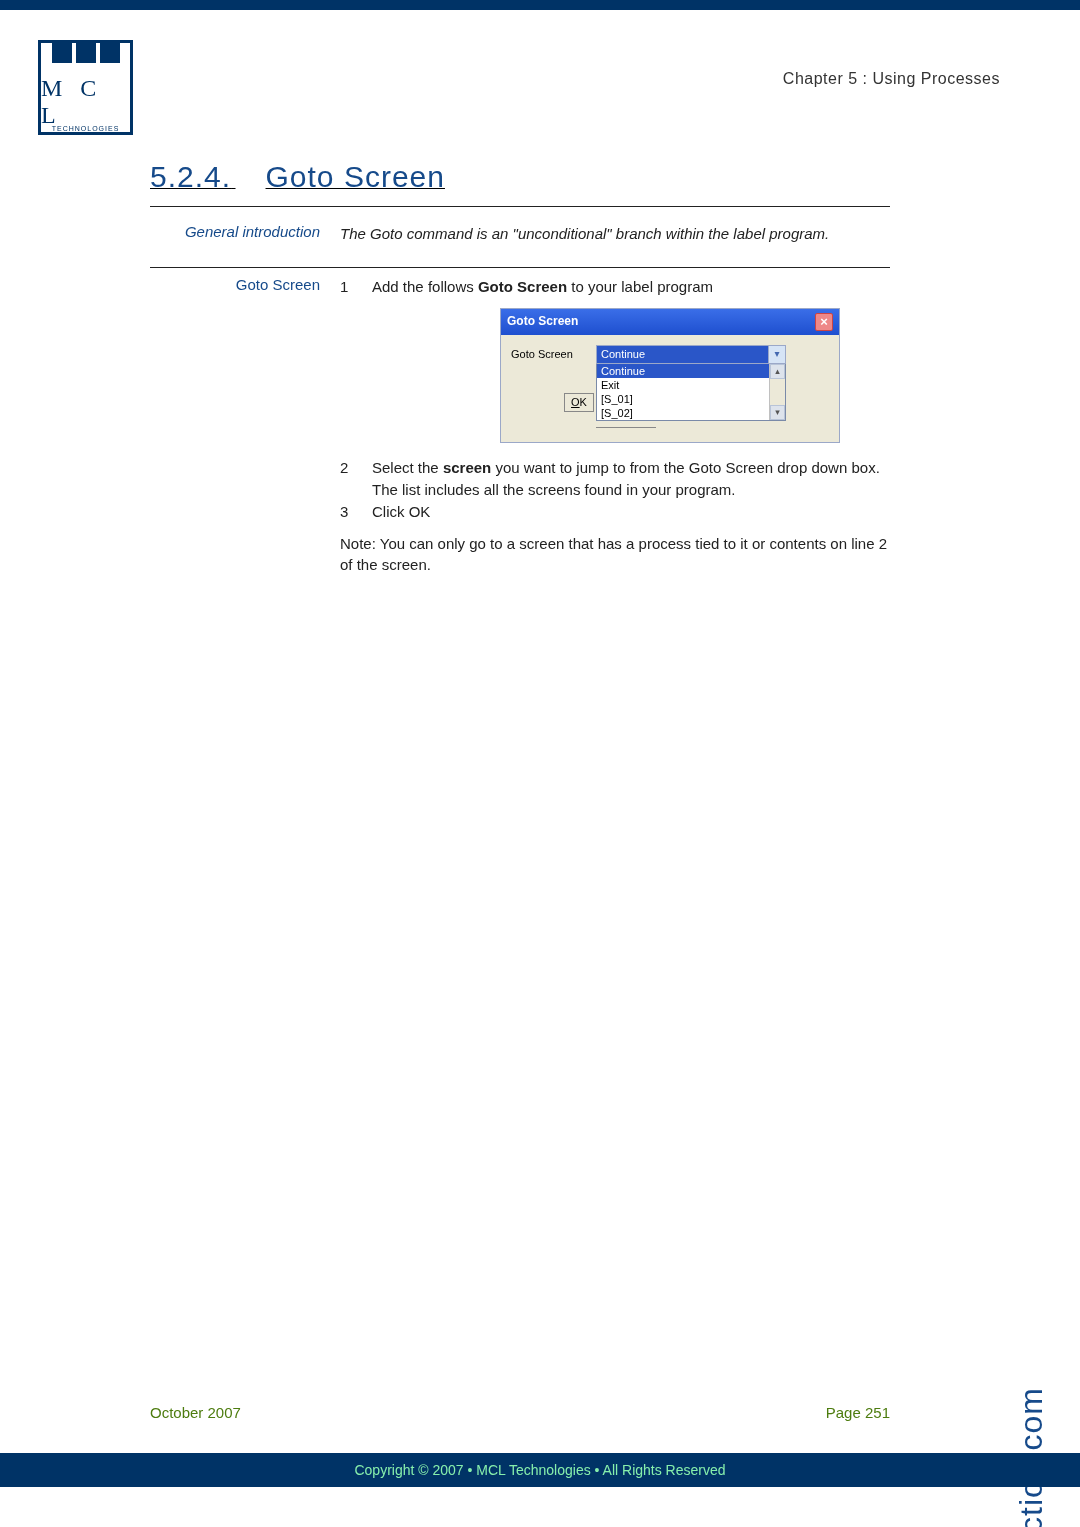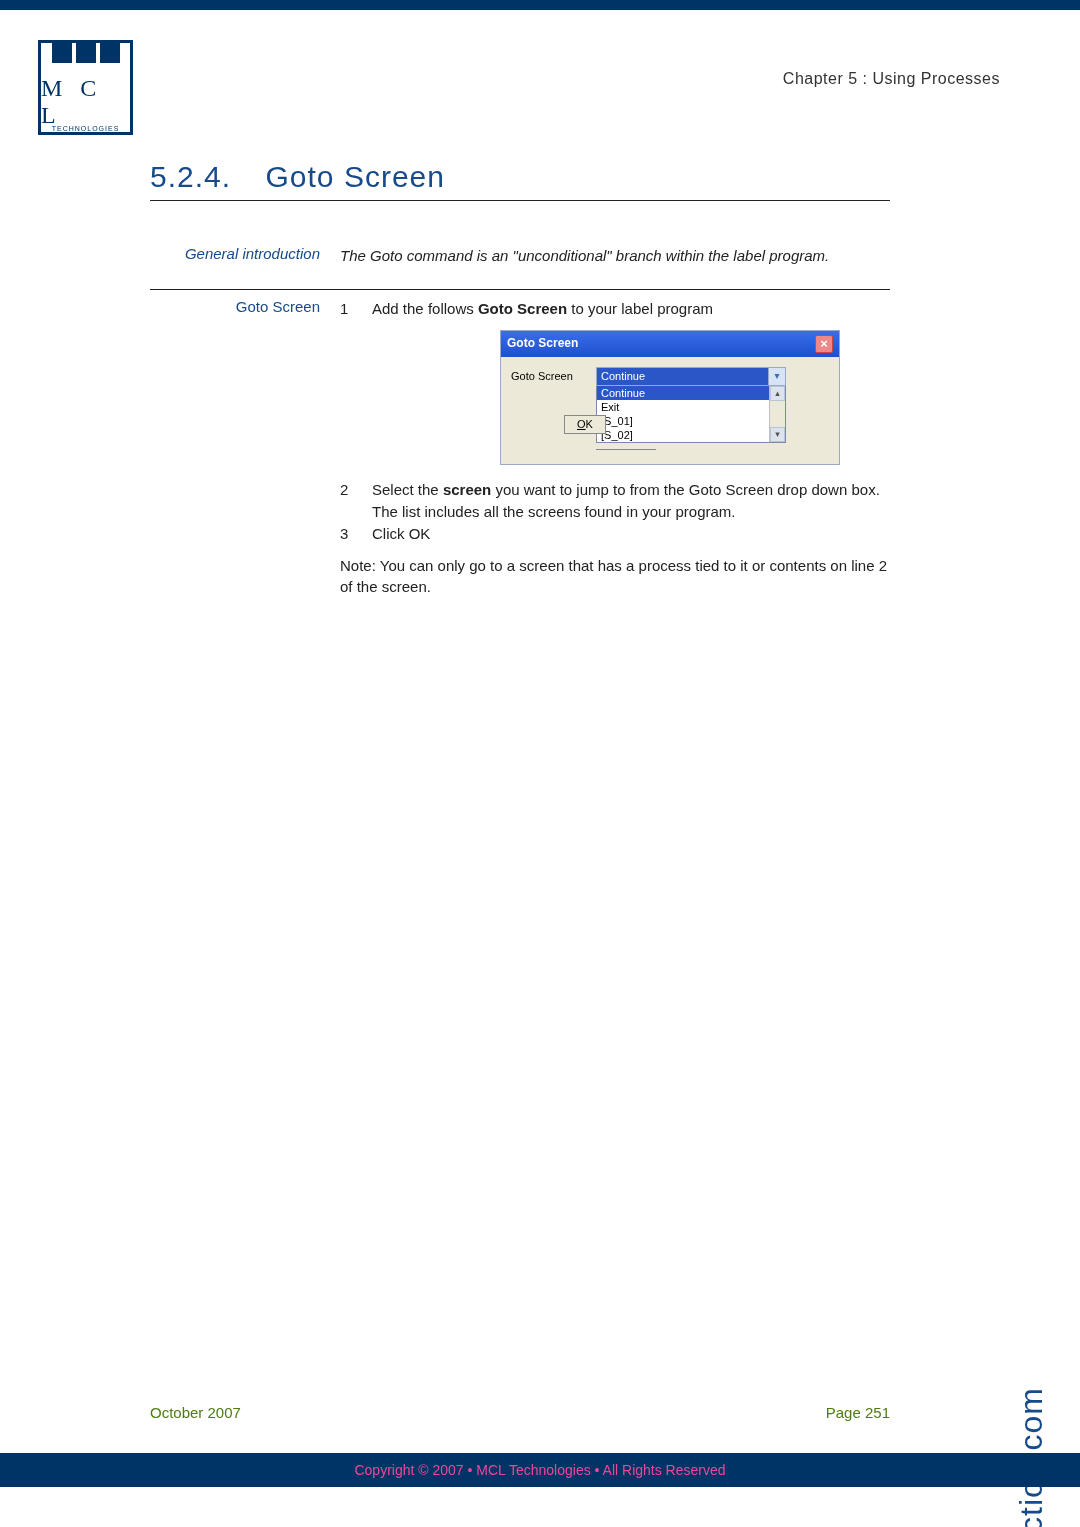--- a/index.html
+++ b/index.html
@@ -62,22 +62,23 @@
     letter-spacing: 0.5px;
   }
   .content {
     position: absolute;
     top: 160px;
     left: 150px;
     width: 740px;
   }
   .section-row {
     border-bottom: 1px solid #222;
-    padding-bottom: 6px;
-    margin-bottom: 36px;
+    padding-bottom: 12px;
+    margin-bottom: 8px;
+    text-decoration: underline;
   }
   .section-num {
     font-size: 30px;
     color:#164a8a;
     letter-spacing: 1px;
     font-weight: 400;
   }
   .section-title {
     font-size: 30px;
     color:#164a8a;
@@ -189,21 +190,21 @@
     display:flex; flex-direction:column; justify-content:space-between;
   }
   .dropdown .scroll span{
     height:15px; display:flex;align-items:center;justify-content:center;
     font-size:9px; color:#555; background:#dde3ec; border:1px solid #b8c4d8;
   }
   .ok-btn {
     position:absolute;
     left:-32px;
     bottom:16px;
-    width:42px;
+    width:30px;
     padding:1px 0;
     font-size:11px;
     background:#ece9d8;
     border:1px solid #888;
     text-align:center;
     margin-top:44px;
   }
   .ok-btn u{text-decoration:underline;}
   .hr-line {
     border:none;border-top:1px solid #888;
@@ -220,21 +221,21 @@
     justify-content:space-between;
     font-size:15px;
     color:#4d7c0f;
   }
   .copyright-bar {
     position:absolute;
     bottom:40px;
     left:0;
     width:100%;
     background:#003366;
-    color:#ec4899;
+    color:#86efac;
     text-align:center;
     font-size:14px;
     padding:9px 0;
   }
   .side-url {
     position:absolute;
     right:30px;
     bottom:140px;
     transform: rotate(-90deg);
     transform-origin: right bottom;

